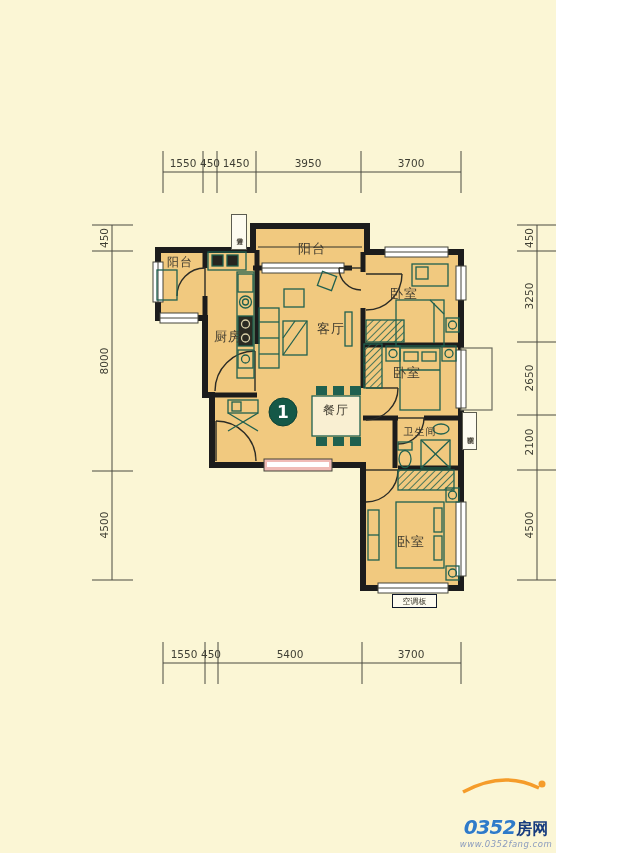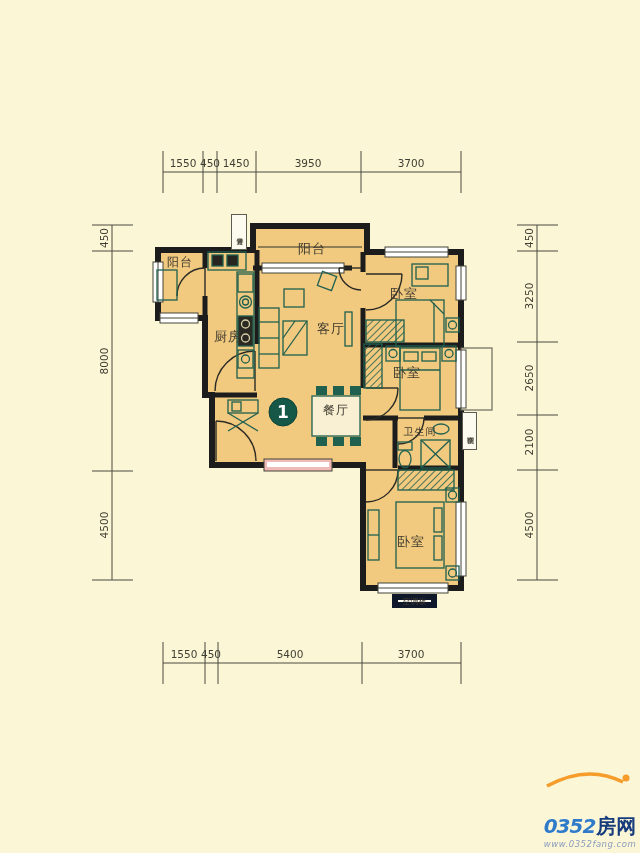--- a/index.html
+++ b/index.html
@@ -1,30 +1,30 @@
 <!DOCTYPE html>
 <html><head>
 <meta charset="utf-8">
 <style>
   html,body{margin:0;padding:0;}
   body{font-family:"DejaVu Sans",sans-serif;}
-  .stage{position:relative;width:640px;height:853px;background:#FBF6D5;overflow:hidden;}
+  .stage{position:relative;width:548px;height:853px;background:#FBF6D5;overflow:hidden;padding-left:8px;}
   .stage svg{position:absolute;left:0;top:0;}
   .dim-num{font-size:10.5px;fill:#3F3F34;font-family:"DejaVu Sans",sans-serif;}
   .room-label{fill:#3E3A2F;font-family:"DejaVu Sans",sans-serif;letter-spacing:1px;}
   .vlabel{position:absolute;box-sizing:border-box;background:#FDFBEF;border:1px solid #5c5c50;
           writing-mode:vertical-rl;text-orientation:upright;display:flex;align-items:center;justify-content:center;
           font-size:7px;color:#3E3A2F;line-height:1;letter-spacing:0;}
-  .hlabel{position:absolute;box-sizing:border-box;background:#FDFBEF;border:6px solid #0f172a;
+  .hlabel{position:absolute;box-sizing:border-box;background:#FDFBEF;border:1px solid #0f172a;
           display:flex;align-items:center;justify-content:center;font-size:8px;color:#3E3A2F;}
   .watermark{position:absolute;right:3px;bottom:4px;width:94px;text-align:center;}
   .wm-line{display:flex;align-items:baseline;justify-content:center;gap:1px;margin-top:-3px;}
   .wm-num{font-size:20px;font-weight:bold;font-style:italic;color:#2F7BC8;letter-spacing:-1px;
           text-shadow:0 0 1px #ffffff;}
-  .wm-cn{font-size:20px;font-weight:bold;color:#173C7E;margin-top:44px;}
+  .wm-cn{font-size:16px;font-weight:bold;color:#173C7E;margin-top:44px;}
   .wm-url{font-size:8.5px;color:#8A9BBE;letter-spacing:.5px;margin-top:-1px;font-style:italic;}
 </style>
 </head>
 <body>
 
 <div class="stage">
 <svg width="640" height="853" viewBox="0 0 640 853">
   <defs>
     <pattern id="hatch" width="5" height="5" patternUnits="userSpaceOnUse" patternTransform="rotate(45)">
       <line x1="0" y1="0" x2="0" y2="5" stroke="#20604F" stroke-width="1.6"></line>

